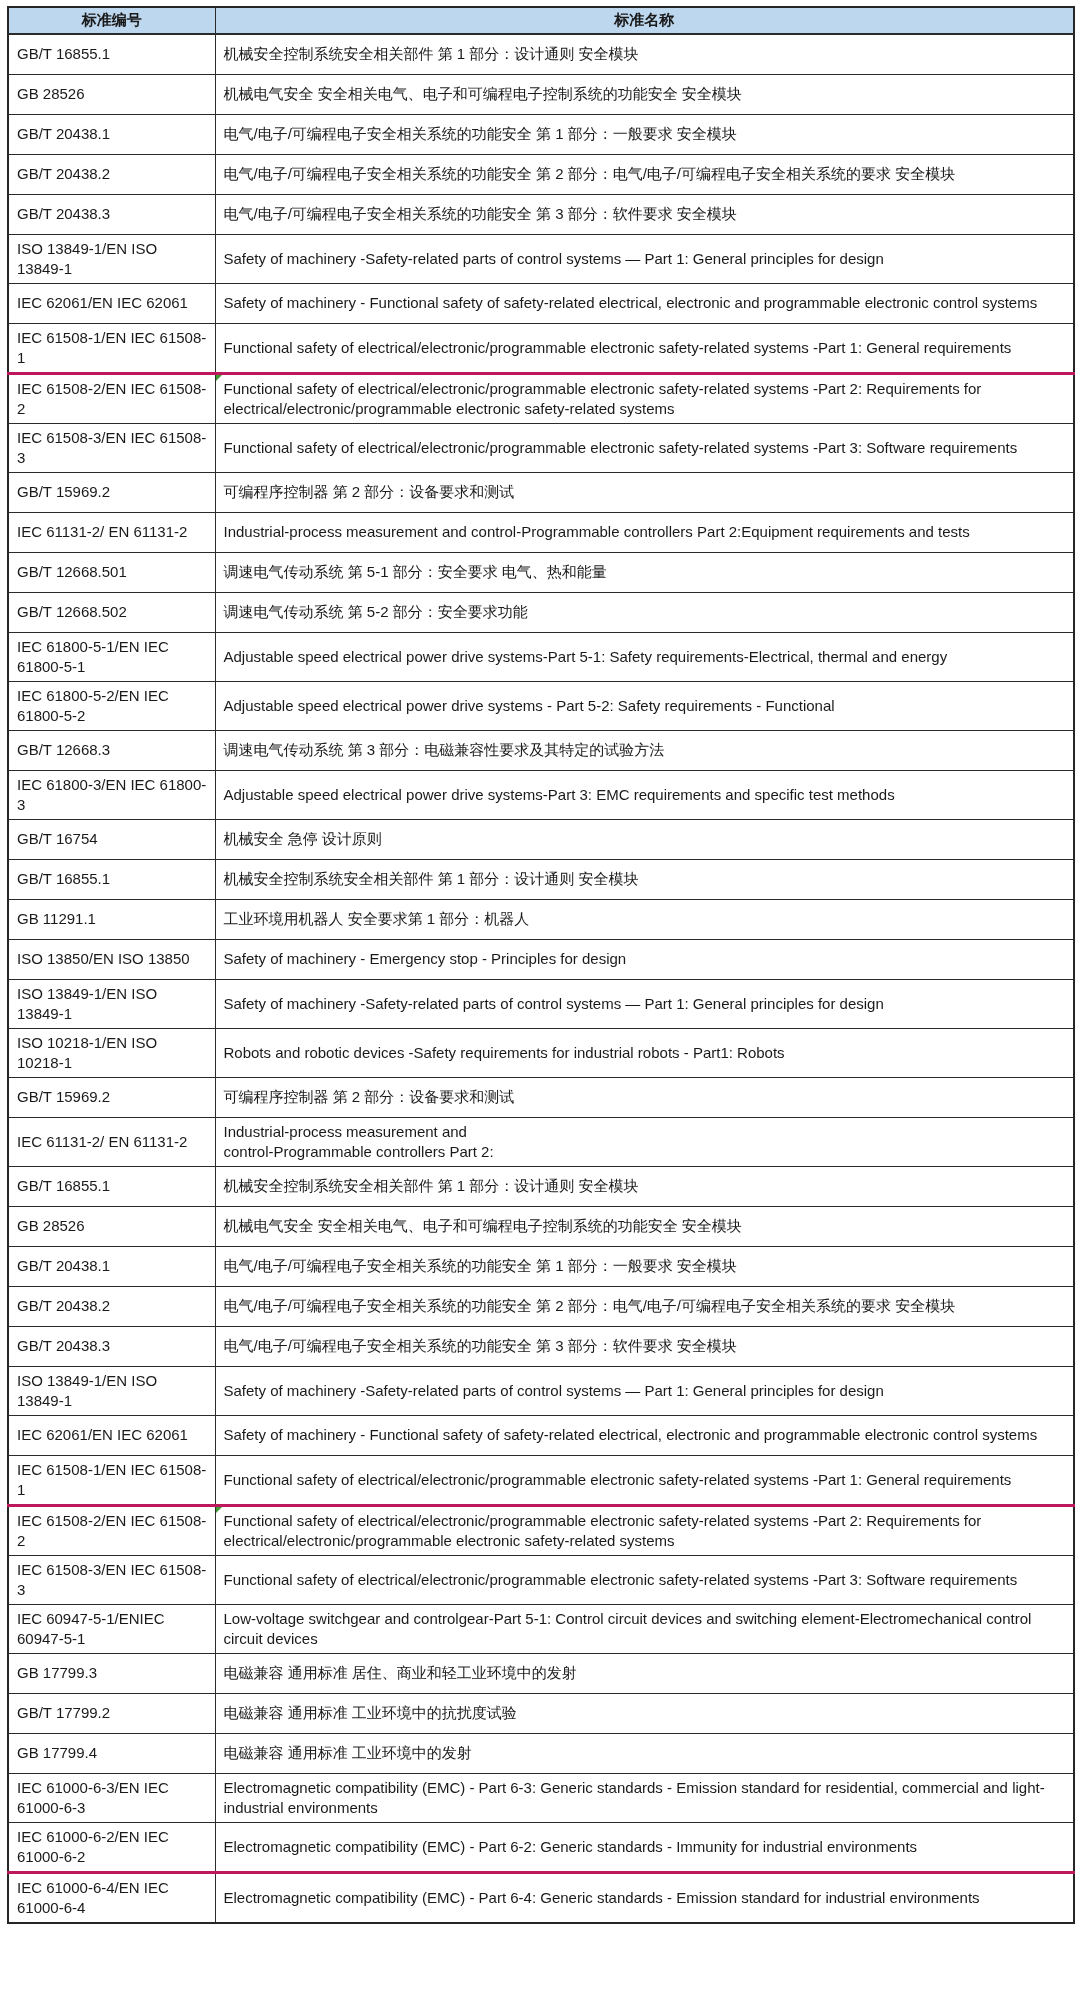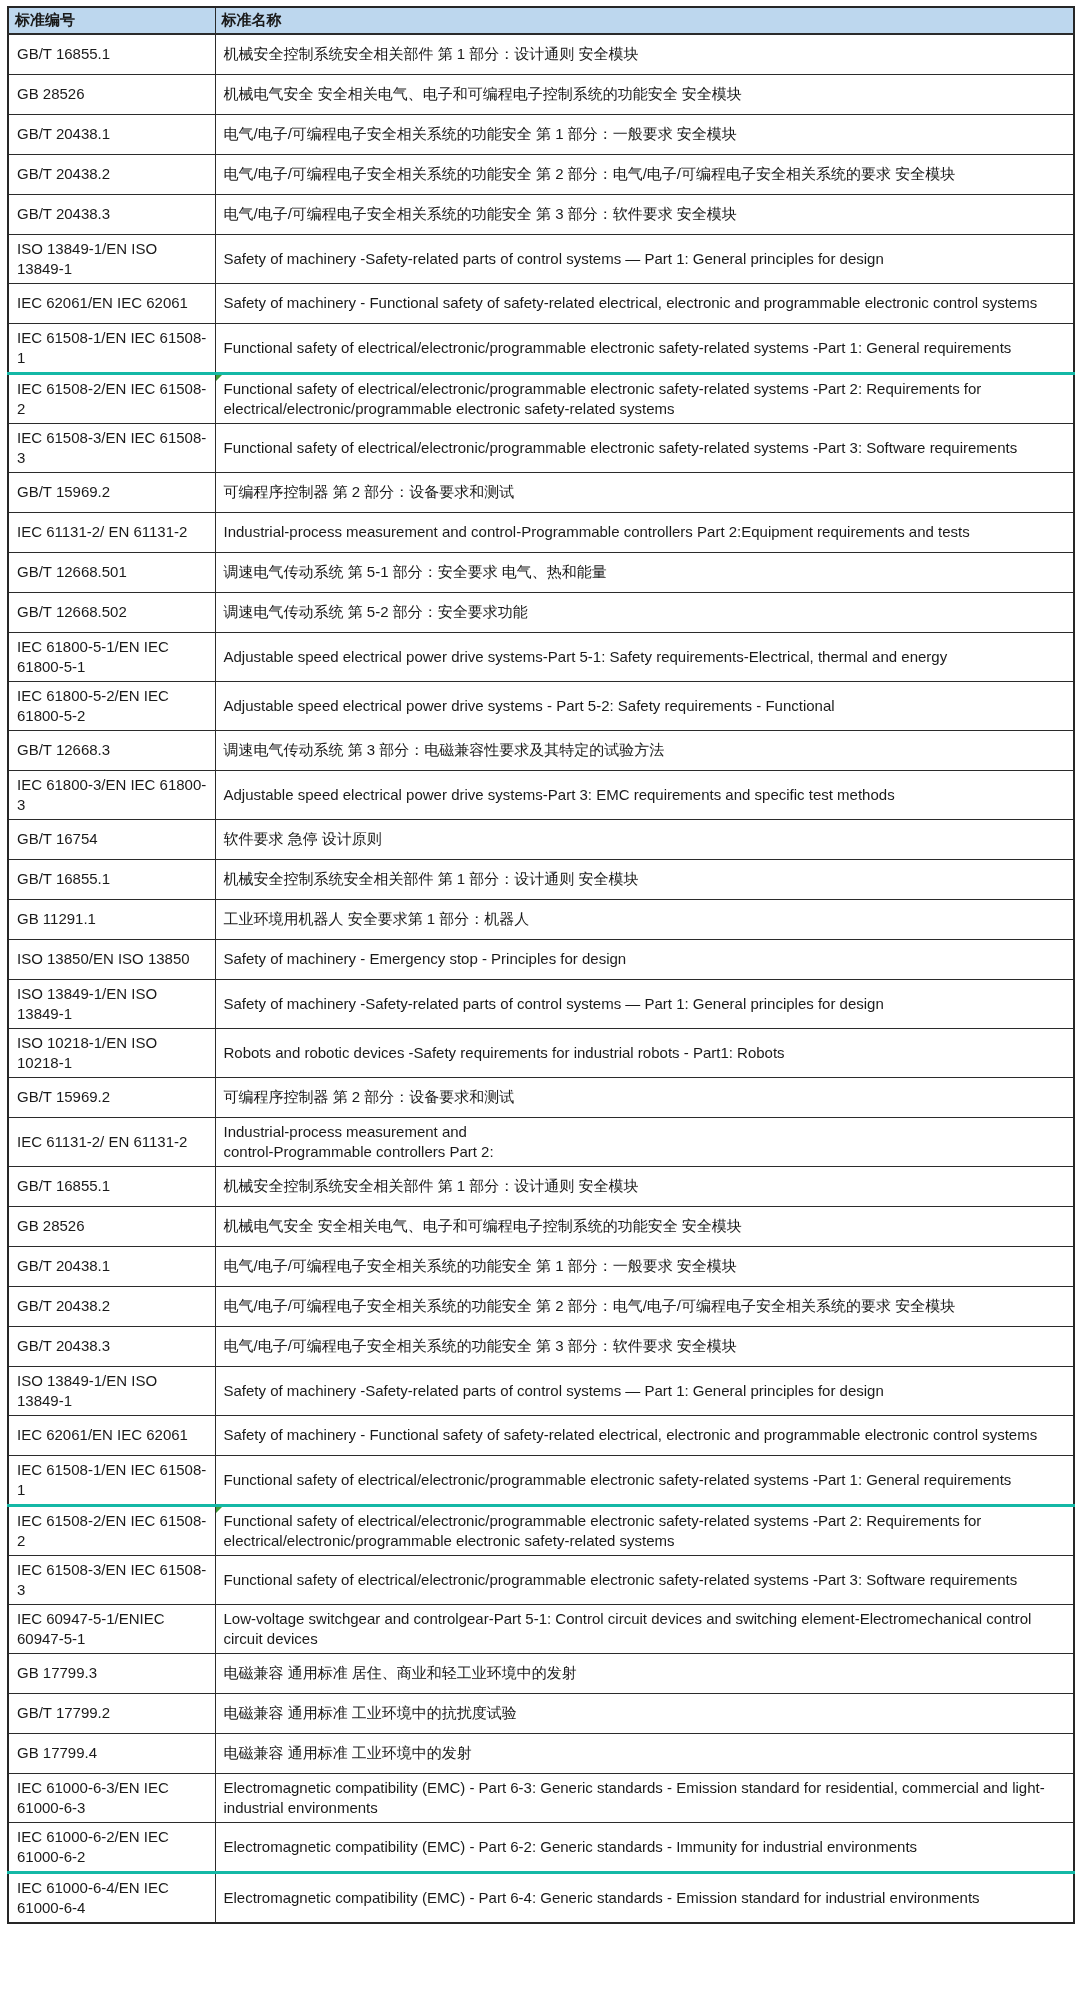--- a/index.html
+++ b/index.html
@@ -25,39 +25,39 @@
     border: 1px solid #2b2b2b;
     font-size: 15px;
     box-sizing: border-box;
   }
   .std-table col.c-code { width: 207px; }
   .std-table col.c-name { width: 859px; }
   .std-table thead th {
     background: #BDD7EE;
     height: 27px;
     font-weight: bold;
-    text-align: left;
+    text-align: center;
     vertical-align: middle;
     padding: 2px 6px;
     border-bottom-width: 2px;
   }
   .std-table tbody td {
     height: 40px;
     vertical-align: middle;
     padding: 4px 8px;
     line-height: 20px;
     white-space: pre-line;
     position: relative;
   }
   .std-table tbody td.code-cell {
     white-space: normal;
     margin-left: 32px;
   }
   tr.divider td {
-    border-top: 3px solid #14b8a6;
+    border-top: 3px solid #be185d;
   }
   td.comment::before {
     content: "";
     position: absolute;
     top: 0;
     left: 0;
     width: 0;
     height: 0;
     border-top: 6px solid #3f9c35;
     border-right: 6px solid transparent;
@@ -164,21 +164,21 @@
     <td class="name-cell">调速电气传动系统 第 3 部分：电磁兼容性要求及其特定的试验方法</td>
   </tr>
 
   <tr>
     <td class="code-cell">IEC 61800-3/EN IEC 61800-3</td>
     <td class="name-cell">Adjustable speed electrical power drive systems-Part 3: EMC requirements and specific test methods</td>
   </tr>
 
   <tr>
     <td class="code-cell">GB/T 16754</td>
-    <td class="name-cell">软件要求 急停 设计原则</td>
+    <td class="name-cell">机械安全 急停 设计原则</td>
   </tr>
 
   <tr>
     <td class="code-cell">GB/T 16855.1</td>
     <td class="name-cell">机械安全控制系统安全相关部件 第 1 部分：设计通则 安全模块</td>
   </tr>
 
   <tr>
     <td class="code-cell">GB 11291.1</td>
     <td class="name-cell">工业环境用机器人 安全要求第 1 部分：机器人</td>

